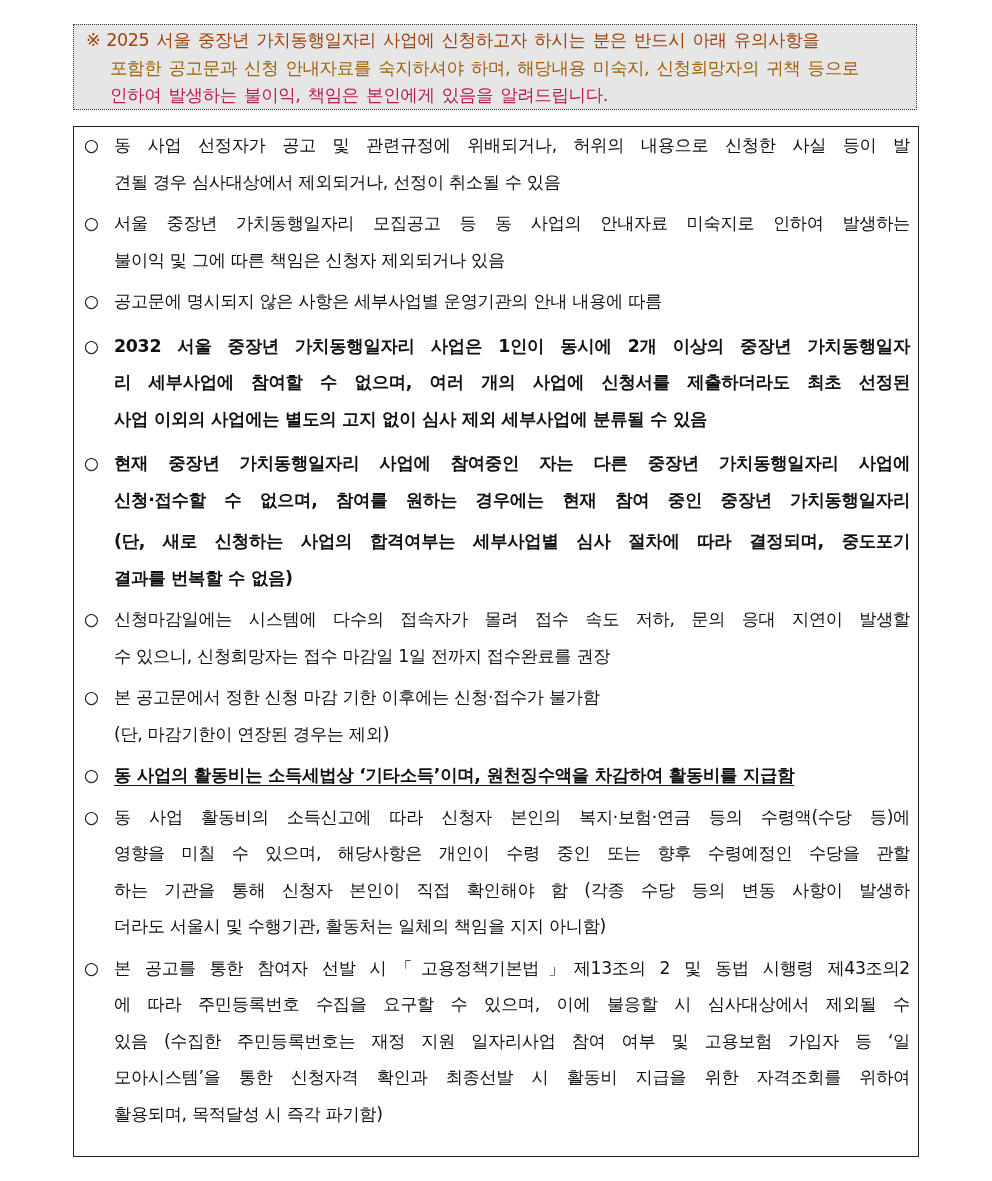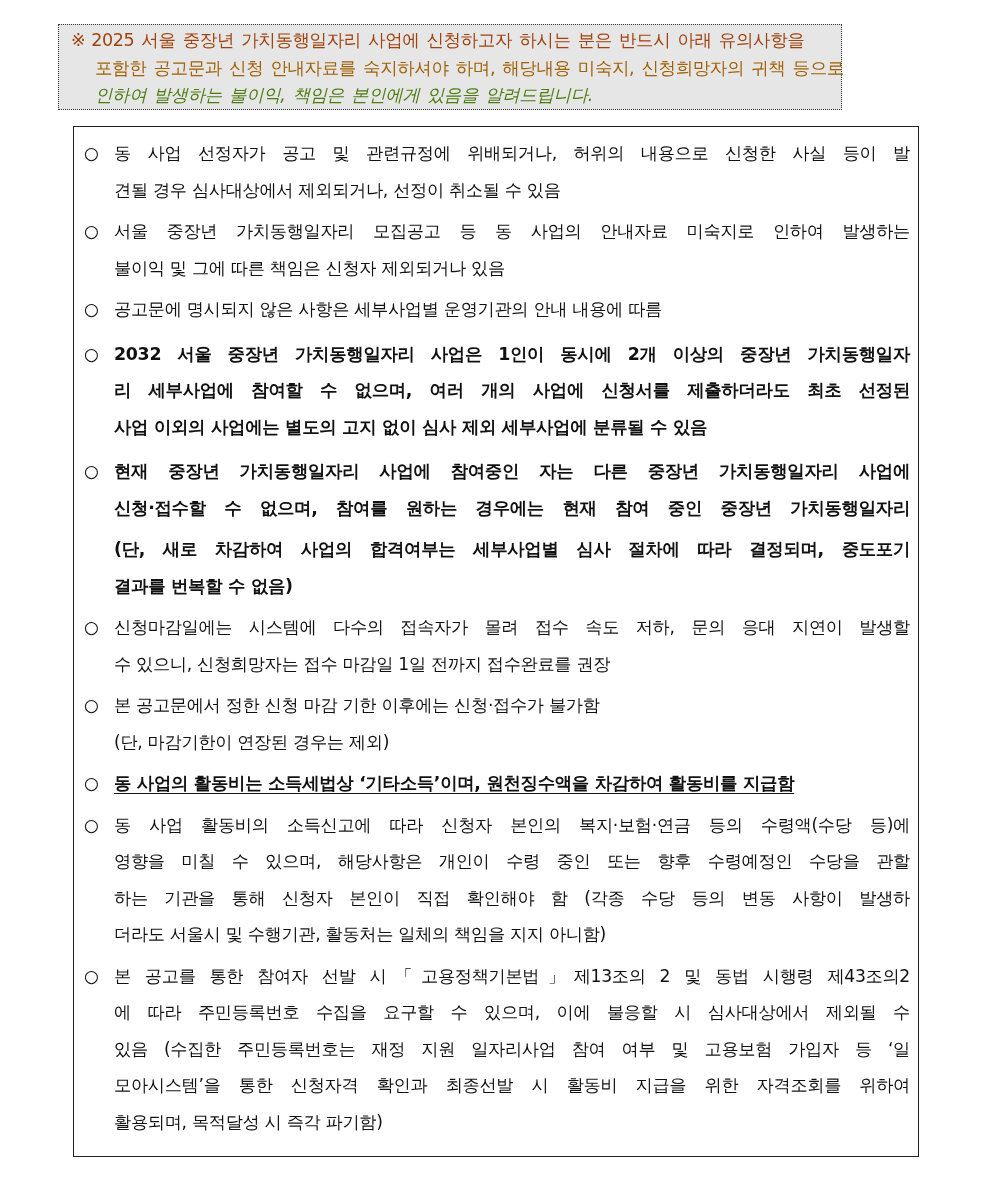--- a/index.html
+++ b/index.html
@@ -10,23 +10,23 @@
     body {
       width: 992px;
       height: 1181px;
       position: relative;
       overflow: hidden;
       font-family: "DejaVu Sans", "Liberation Sans", sans-serif;
       color: #111111;
     }
     .notice-box {
       position: absolute;
-      left: 58px;
+      left: 73px;
       top: 24px;
-      width: 784px;
+      width: 844px;
       height: 86px;
       box-sizing: border-box;
       border: 1px dotted #333333;
       background: #e6e6e6;
       padding: 2px 6px 0 12px;
     }
     .notice-line {
       font-size: 17.5px;
       line-height: 27.5px;
       height: 27.5px;
@@ -38,21 +38,21 @@
     .notice-mark { margin-right: 6px; }
 
     .main-box {
       position: absolute;
       left: 73px;
       top: 126px;
       width: 846px;
       height: 1031px;
       box-sizing: border-box;
       border: 1px solid #222222;
-      padding: 8px 8px 0 10px;
+      padding: 0 8px 0 10px;
     }
     .item { margin: 0; }
     .line {
       font-size: 17.2px;
       height: 36.5px;
       line-height: 36.5px;
       white-space: nowrap;
       overflow: visible;
       text-align: justify;
       text-align-last: justify;
@@ -75,21 +75,21 @@
     .gap-lg { height: 8px; }
   </style>
 </head>
 <body>
 
 <div class="notice-box" style="background: rgb(230, 230, 230);">
   <div class="notice-line" style="color: rgb(160, 66, 14);">
     <span class="notice-mark">※</span><span>2025 서울 중장년 가치동행일자리 사업에 신청하고자 하시는 분은 반드시 아래 유의사항을</span>
   </div>
   <div class="notice-line indent" style="color: #a16207;">포함한 공고문과 신청 안내자료를 숙지하셔야 하며, 해당내용 미숙지, 신청희망자의 귀책 등으로</div>
-  <div class="notice-line indent" style="color: #4d7c0f; font-style: italic;">인하여 발생하는 불이익, 책임은 본인에게 있음을 알려드립니다.</div>
+  <div class="notice-line indent" style="color: #be185d;">인하여 발생하는 불이익, 책임은 본인에게 있음을 알려드립니다.</div>
 </div>
 
 <div class="main-box">
 
   <div class="item">
     <div class="line"><span class="bullet">○</span><span>동 사업 선정자가 공고 및 관련규정에 위배되거나, 허위의 내용으로 신청한 사실 등이 발</span></div>
     <div class="line cont last">견될 경우 심사대상에서 제외되거나, 선정이 취소될 수 있음</div>
   </div>
   <div class="gap"></div>
 
@@ -108,21 +108,21 @@
     <div class="line"><span class="bullet">○</span><span>2032 서울 중장년 가치동행일자리 사업은 1인이 동시에 2개 이상의 중장년 가치동행일자</span></div>
     <div class="line cont">리 세부사업에 참여할 수 없으며, 여러 개의 사업에 신청서를 제출하더라도 최초 선정된</div>
     <div class="line cont last">사업 이외의 사업에는 별도의 고지 없이 심사 제외 세부사업에 분류될 수 있음</div>
   </div>
   <div class="gap-lg"></div>
 
   <div class="item bold">
     <div class="line"><span class="bullet">○</span><span>현재 중장년 가치동행일자리 사업에 참여중인 자는 다른 중장년 가치동행일자리 사업에</span></div>
     <div class="line cont">신청·접수할 수 없으며, 참여를 원하는 경우에는 현재 참여 중인 중장년 가치동행일자리</div>
     <div class="gap"></div>
-    <div class="line cont">(단, 새로 차감하여 사업의 합격여부는 세부사업별 심사 절차에 따라 결정되며, 중도포기</div>
+    <div class="line cont">(단, 새로 신청하는 사업의 합격여부는 세부사업별 심사 절차에 따라 결정되며, 중도포기</div>
     <div class="line cont last">결과를 번복할 수 없음)</div>
   </div>
   <div class="gap"></div>
 
   <div class="item">
     <div class="line"><span class="bullet">○</span><span>신청마감일에는 시스템에 다수의 접속자가 몰려 접수 속도 저하, 문의 응대 지연이 발생할</span></div>
     <div class="line cont last">수 있으니, 신청희망자는 접수 마감일 1일 전까지 접수완료를 권장</div>
   </div>
   <div class="gap"></div>
 

